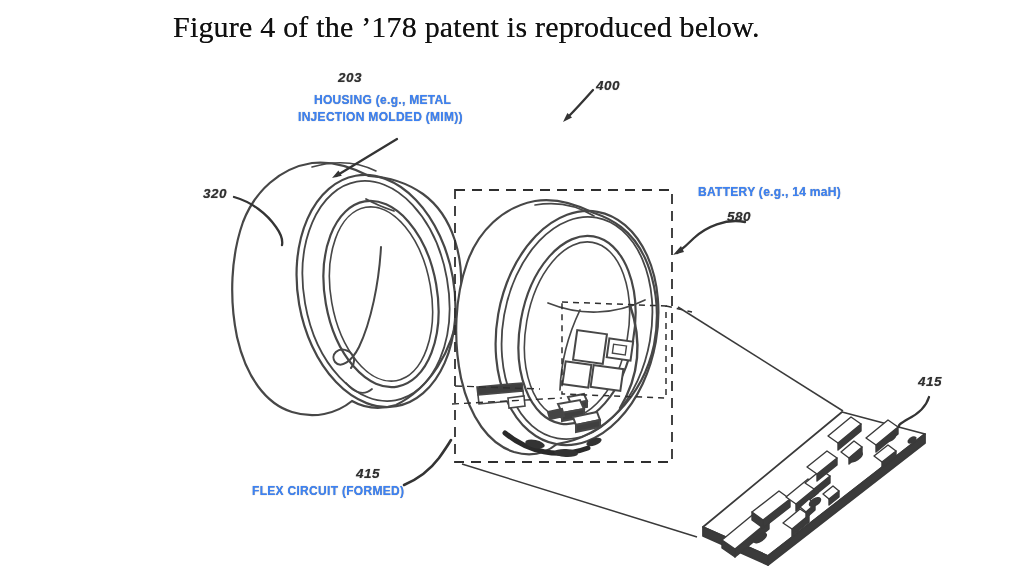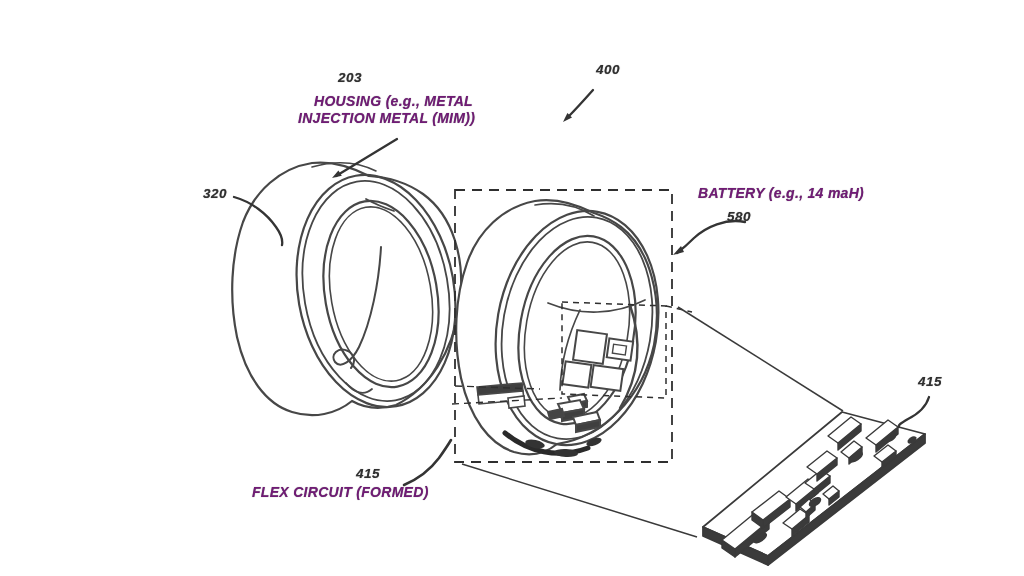--- a/index.html
+++ b/index.html
@@ -7,24 +7,23 @@
     position:relative;width:1024px;height:576px;background:#fff;overflow:hidden;
     font-family:"Liberation Sans",sans-serif;
   }
   .caption{
     position:absolute;left:173px;top:10px;width:680px;
     font-family:"Liberation Serif",serif;font-size:30px;color:#101010;
     letter-spacing:.2px;white-space:nowrap;
     text-shadow:0 0 .6px rgba(20,20,20,.8);
   }
   .lbl{
-    position:absolute;font-size:14px;font-weight:700;color:#701a75;
+    position:absolute;font-size:12px;font-weight:700;color:#3b82f6;
     letter-spacing:.3px;white-space:nowrap;
     text-shadow:0 0 .8px rgba(60,60,60,.7);
-    font-style:italic;
   }
   .num{
     position:absolute;font-size:13.5px;font-weight:700;font-style:italic;color:#303030;
     letter-spacing:.5px;white-space:nowrap;
     text-shadow:0 0 .8px rgba(60,60,60,.7);
   }
   svg.figure{position:absolute;left:0;top:0;filter:blur(.35px);}
 </style>
 </head>
 <body>
@@ -161,25 +160,26 @@
       </g>
       <g>
         <path d="M 929 397 C 926 407, 918 414, 908 419 C 901 423, 898 425, 899 427"></path>
       </g>
       <g>
         <path d="M 404 485 C 418 479, 430 470, 439 458 C 444 451, 448 445, 451 440" stroke-width="2.6"></path>
       </g>
     </g>
   </svg>
 
+  <div class="caption">Figure 4 of the ’178 patent is reproduced below.</div>
 
   <div class="num" style="left:338px;top:70px">203</div>
   <div class="lbl" style="left:314px;top:93px">HOUSING (e.g., METAL</div>
-  <div class="lbl" style="left:298px;top:110px">INJECTION METAL (MIM))</div>
-  <div class="num" style="left:596px;top:62px">400</div>
+  <div class="lbl" style="left:298px;top:110px">INJECTION MOLDED (MIM))</div>
+  <div class="num" style="left:596px;top:78px">400</div>
   <div class="num" style="left:203px;top:186px">320</div>
   <div class="lbl" style="left:698px;top:185px">BATTERY (e.g., 14 maH)</div>
   <div class="num" style="left:727px;top:209px">580</div>
   <div class="num" style="left:918px;top:374px">415</div>
   <div class="num" style="left:356px;top:466px">415</div>
   <div class="lbl" style="left:252px;top:484px">FLEX CIRCUIT (FORMED)</div>
 
 </div>
 
 </body></html>

